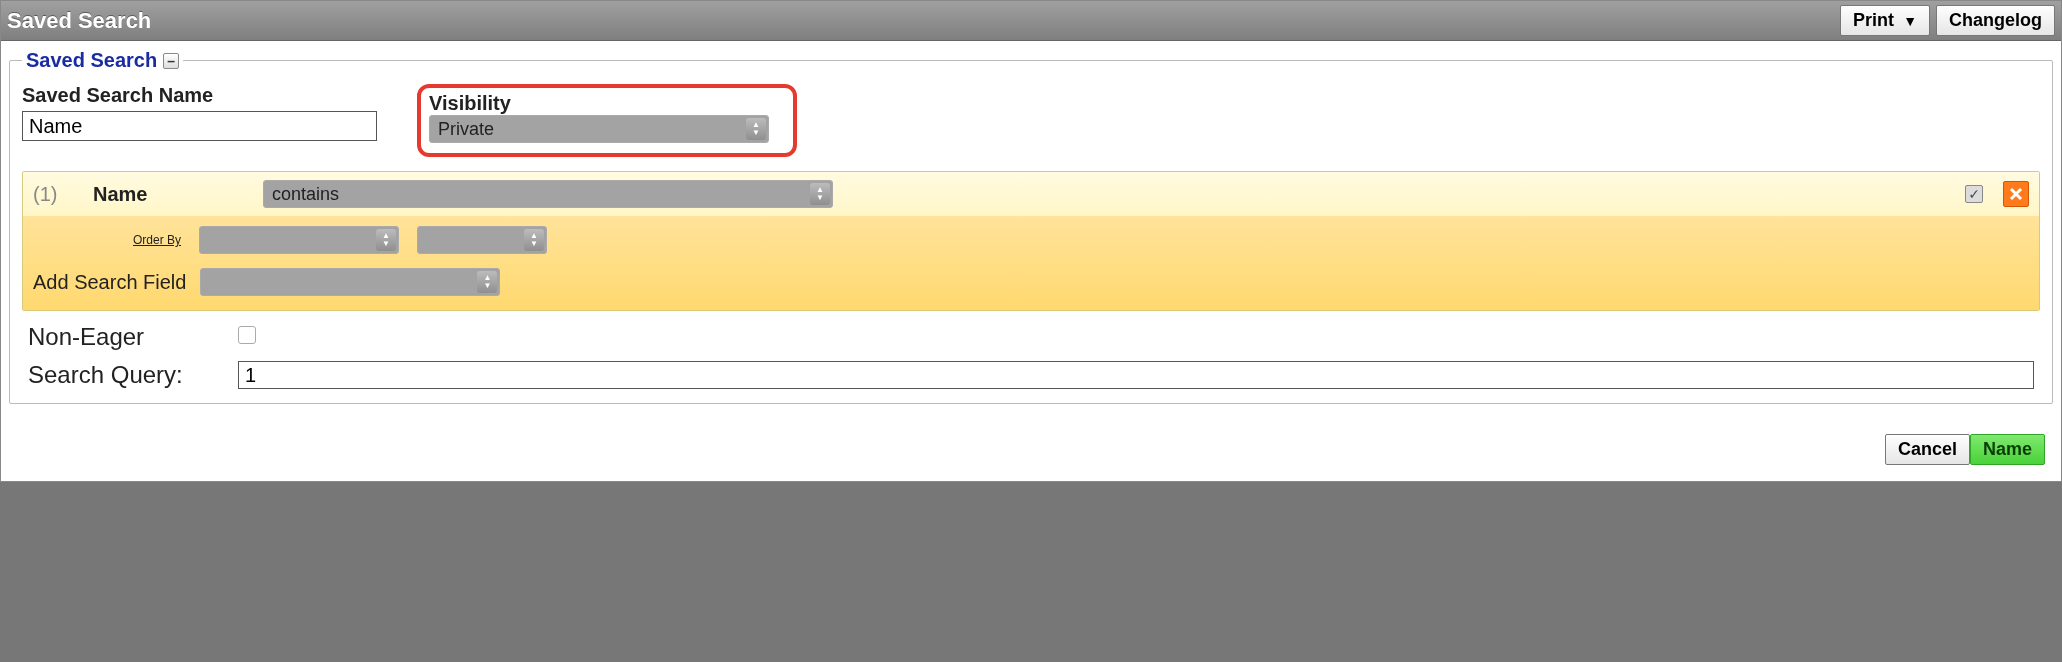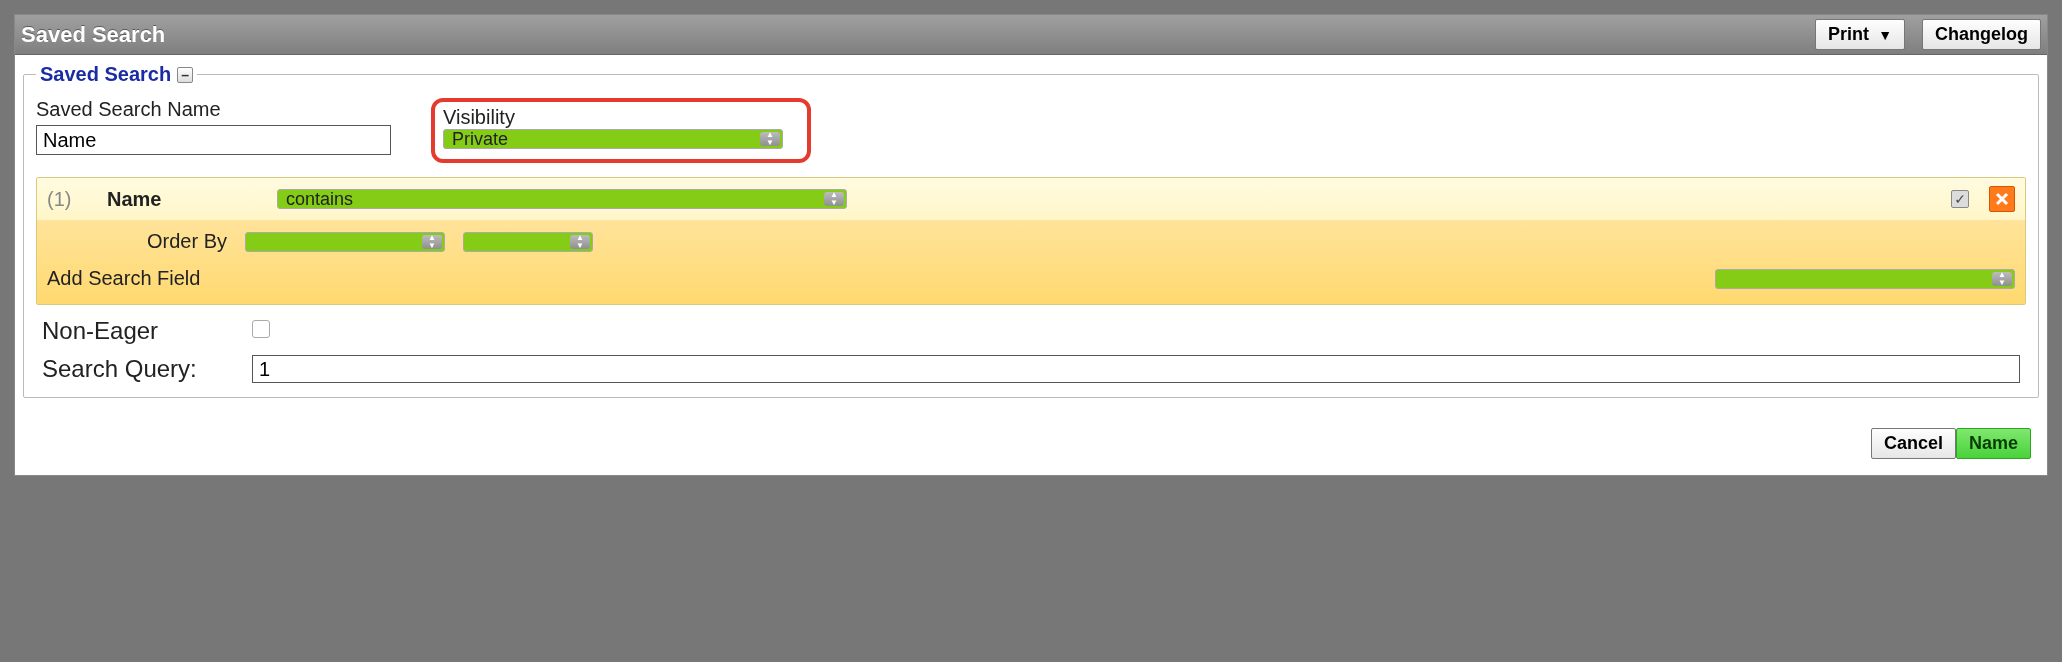--- a/index.html
+++ b/index.html
@@ -5,42 +5,42 @@
   * { box-sizing: border-box; }
   html, body { margin:0; padding:0; }
   body {
     font-family: Arial, Helvetica, sans-serif;
     background:#777;
     font-size:18px;
     color:#222;
     width:2062px;
   }
   .outer {
-    padding:14px;
+    padding:0;
   }
   .window {
     background:#fff;
     border:1px solid #888;
   }
   
   .titlebar {
     display:flex;
     align-items:center;
     justify-content:space-between;
     background:linear-gradient(#a0a0a0,#7f7f7f);
     padding:4px 6px;
     border-bottom:1px solid #666;
   }
   .titlebar .title {
     color:#fff;
     font-weight:bold;
     font-size:22px;
     text-shadow:0 -1px 0 rgba(0,0,0,.4);
   }
-  .titlebar .actions { display:flex; gap:17px; }
+  .titlebar .actions { display:flex; gap:6px; }
   .btn {
     background:linear-gradient(#fefefe,#e6e6e6);
     border:1px solid #777;
     border-radius:2px;
     padding:4px 12px;
     font-size:18px;
     font-weight:bold;
     cursor:pointer;
   }
   .btn.small { font-weight:bold; }
@@ -74,41 +74,41 @@
     justify-content:center;
     font-size:14px;
     line-height:1;
     cursor:pointer;
     color:#333;
   }
 
   
   .top-row { display:flex; gap:40px; margin-bottom:14px; align-items:flex-start;}
   .field-block { display:flex; flex-direction:column; gap:4px; }
-  .field-label { font-size:20px; color:#222; }
+  .field-label { font-size:20px; color:#222;font-weight:bold; }
   input[type=text].txt {
     border:1px solid #555;
     height:30px;
     padding:2px 6px;
     font-size:20px;
     width:355px;
     background:#fff;
   }
   .vis-wrap {
     border:4px solid #e53b2e;
     padding:4px 8px 10px 8px;
     border-radius:12px;
     width:380px;
   }
   .select {
     position:relative;
     border:1px solid #aaa;
     border-radius:3px;
-    height:20px;
-    background:#84cc16;
+    height:28px;
+    background:#a3a3a3;
     display:flex;
     align-items:center;
     padding:0 26px 0 8px;
     font-size:18px;
     cursor:pointer;
   }
   .select .picker {
     position:absolute;
     right:2px; top:2px; bottom:2px;
     width:20px;
@@ -164,22 +164,22 @@
     cursor:pointer;
   }
   .crit-row2 {
     background:linear-gradient(#ffe39a,#ffd96f);
     padding:10px 10px 14px 10px;
     display:flex;
     flex-direction:column;
     gap:14px;
   }
   .orderby-line { display:flex; align-items:center; gap:18px; padding-left:100px;}
-  .orderby-label { font-size:20px; }
-  .addfield-line { display:flex; align-items:center; justify-content:space-between; gap:14px;}
+  .orderby-label { font-size:12px;text-decoration:underline; }
+  .addfield-line { display:flex; align-items:center; justify-content:flex-start; gap:14px;}
   .addfield-label { font-size:20px;}
 
   
   .lower { display:grid; grid-template-columns:210px 1fr; row-gap:10px; padding:8px 6px 10px 6px; align-items:center;}
   .lower .lbl { font-size:24px; }
   .chk {
     width:18px;height:18px;border:1px solid #aaa;border-radius:3px;background:#fff;display:inline-block;cursor:pointer;
   }
   input.fullwidth {
     width:100%;

